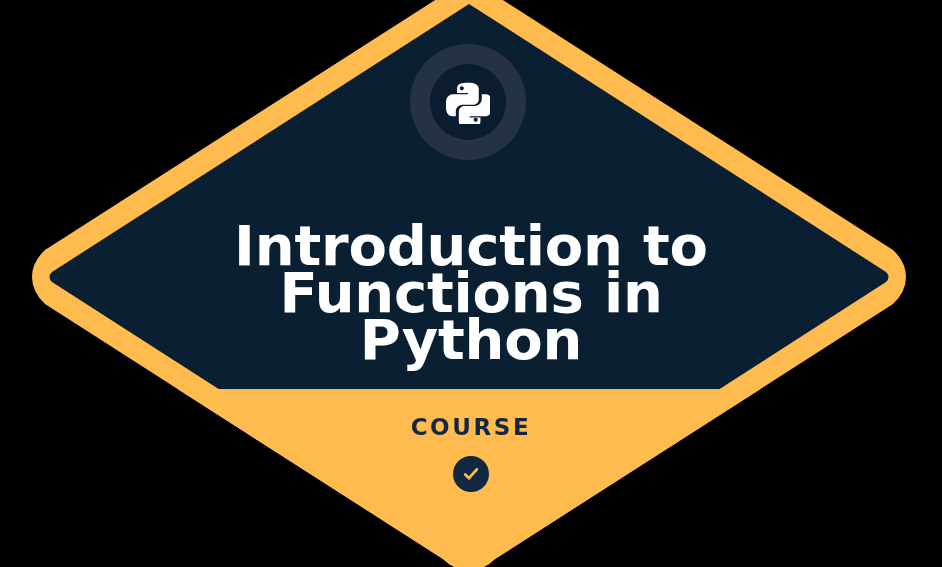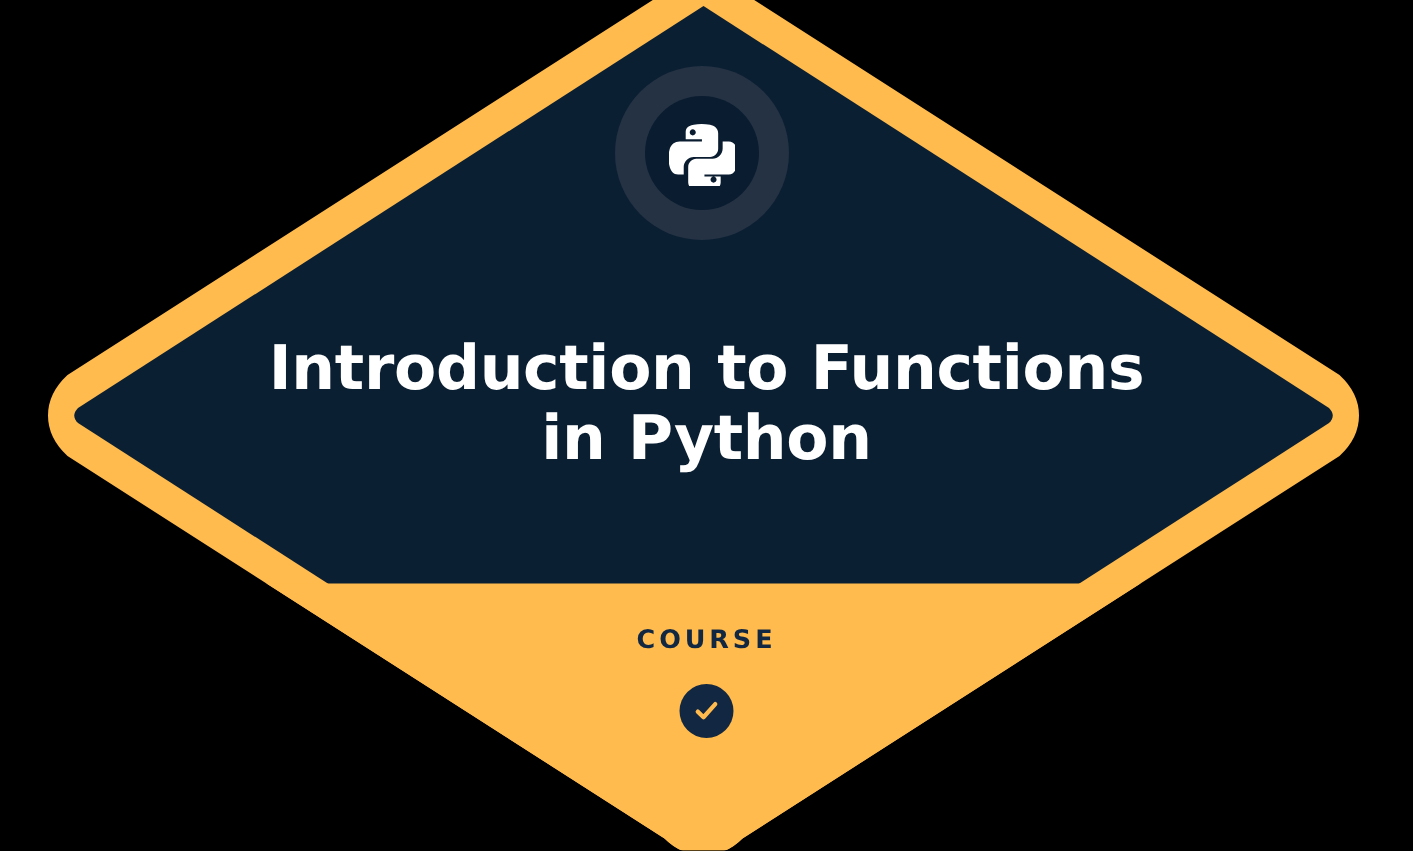--- a/index.html
+++ b/index.html
@@ -59,39 +59,39 @@
   }
 
   
   .title {
     position: absolute;
     left: 171px;
     top: 222px;
     width: 600px;
     text-align: center;
     color: #ffffff;
-    font-size: 41px;
+    font-size: 56px;
     line-height: 47px;
     font-weight: 700;
     letter-spacing: -0.2px;
     font-family: "DejaVu Sans", sans-serif;
     word-spacing: 1px;
   }
 
   
   .completion {
     position: absolute;
     left: 171px;
     top: 409px;
     width: 600px;
     text-align: center;
   }
   .completion-label {
     color: #122741;
-    font-size: 17px;
+    font-size: 23px;
     line-height: 36px;
     font-weight: 700;
     letter-spacing: 2.6px;
     font-family: "DejaVu Sans", sans-serif;
   }
   .check-badge {
     margin: 11px auto 0 auto;
     width: 36px;
     height: 36px;
     border-radius: 50%;

